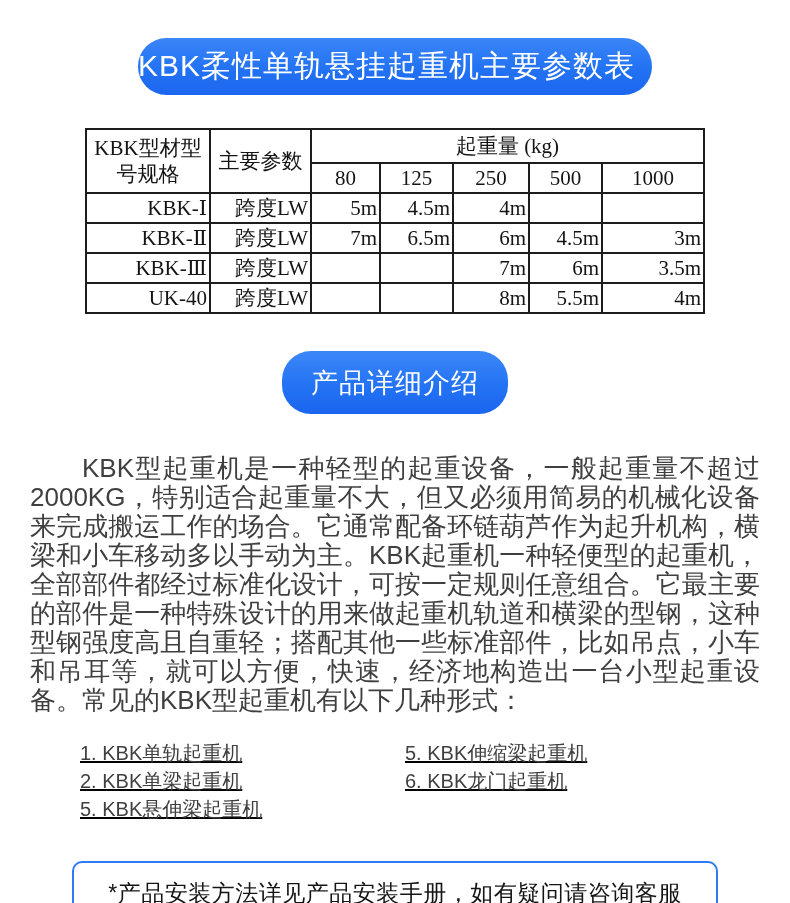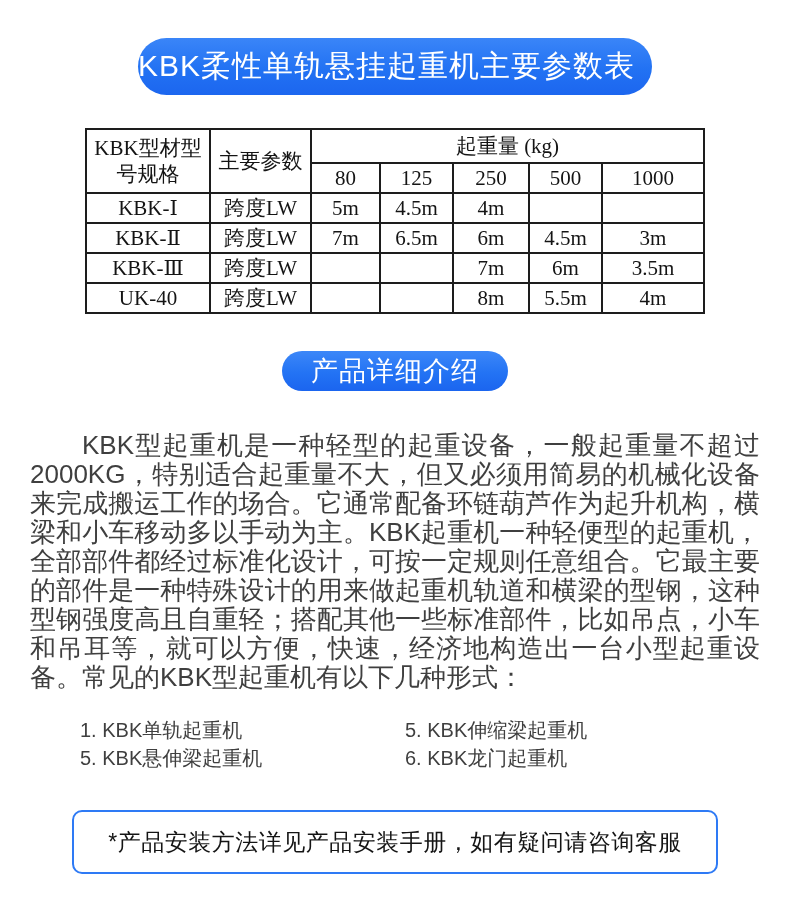--- a/index.html
+++ b/index.html
@@ -34,25 +34,25 @@
   table.params td{
     border:2px solid #1d1d1d;
     text-align:center;
     vertical-align:middle;
     padding:0 2px;
     overflow:hidden;
   }
   .c0{width:124px}.c1{width:101px}.c2{width:69px}.c3{width:73px}.c4{width:76px}.c5{width:73px}.c6{width:102px}
   tr.hrow1 td{height:32px;}
   tr.hrow2 td{height:28px;margin-top:32px;}
-  tr.drow td{height:28px;}
+  tr.drow td{height:28px;text-align:right;}
   td.model-head{line-height:26px;}
   
   .section-btn{
-    width:226px;height:40px;
+    width:226px;height:63px;
     margin:37px auto 0;
     border-radius:29px;
     background:linear-gradient(180deg,#3c87f8 0%,#2373f4 55%,#1b65ef 100%);
     color:#ffffff;
     font-size:27px;
     letter-spacing:1px;
     display:flex;align-items:center;justify-content:center;
   }
   
   .intro{
@@ -60,20 +60,21 @@
     font-size:26px;
     line-height:29px;
     color:#3f3f3f;
     text-align:justify;
     text-indent:2em;
   }
   
   .crane-lists{
     display:flex;
     margin:24px 0 16px 80px;
+    text-decoration:underline;
   }
   .crane-col{
     list-style:none;margin:0;padding:0;
   }
   .crane-col.left{width:325px;}
   .crane-col li{
     font-size:20px;
     line-height:28px;
     color:#3f3f3f;
   }
@@ -160,20 +161,21 @@
 
 <div class="section-btn">
   <span>产品详细介绍</span>
 </div>
 
 <p class="intro">KBK型起重机是一种轻型的起重设备，一般起重量不超过2000KG，特别适合起重量不大，但又必须用简易的机械化设备来完成搬运工作的场合。它通常配备环链葫芦作为起升机构，横梁和小车移动多以手动为主。KBK起重机一种轻便型的起重机，全部部件都经过标准化设计，可按一定规则任意组合。它最主要的部件是一种特殊设计的用来做起重机轨道和横梁的型钢，这种型钢强度高且自重轻；搭配其他一些标准部件，比如吊点，小车和吊耳等，就可以方便，快速，经济地构造出一台小型起重设备。常见的KBK型起重机有以下几种形式：</p>
 
 <div class="crane-lists">
   <ul class="crane-col left">
     <li>1. KBK单轨起重机</li>
+    <li>2. KBK单梁起重机</li>
     <li>5. KBK悬伸梁起重机</li>
   </ul>
   <ul class="crane-col right">
     <li>5. KBK伸缩梁起重机</li>
     <li>6. KBK龙门起重机</li>
   </ul>
 </div>
 
 <div class="notice">
   <span>*产品安装方法详见产品安装手册，如有疑问请咨询客服</span>

